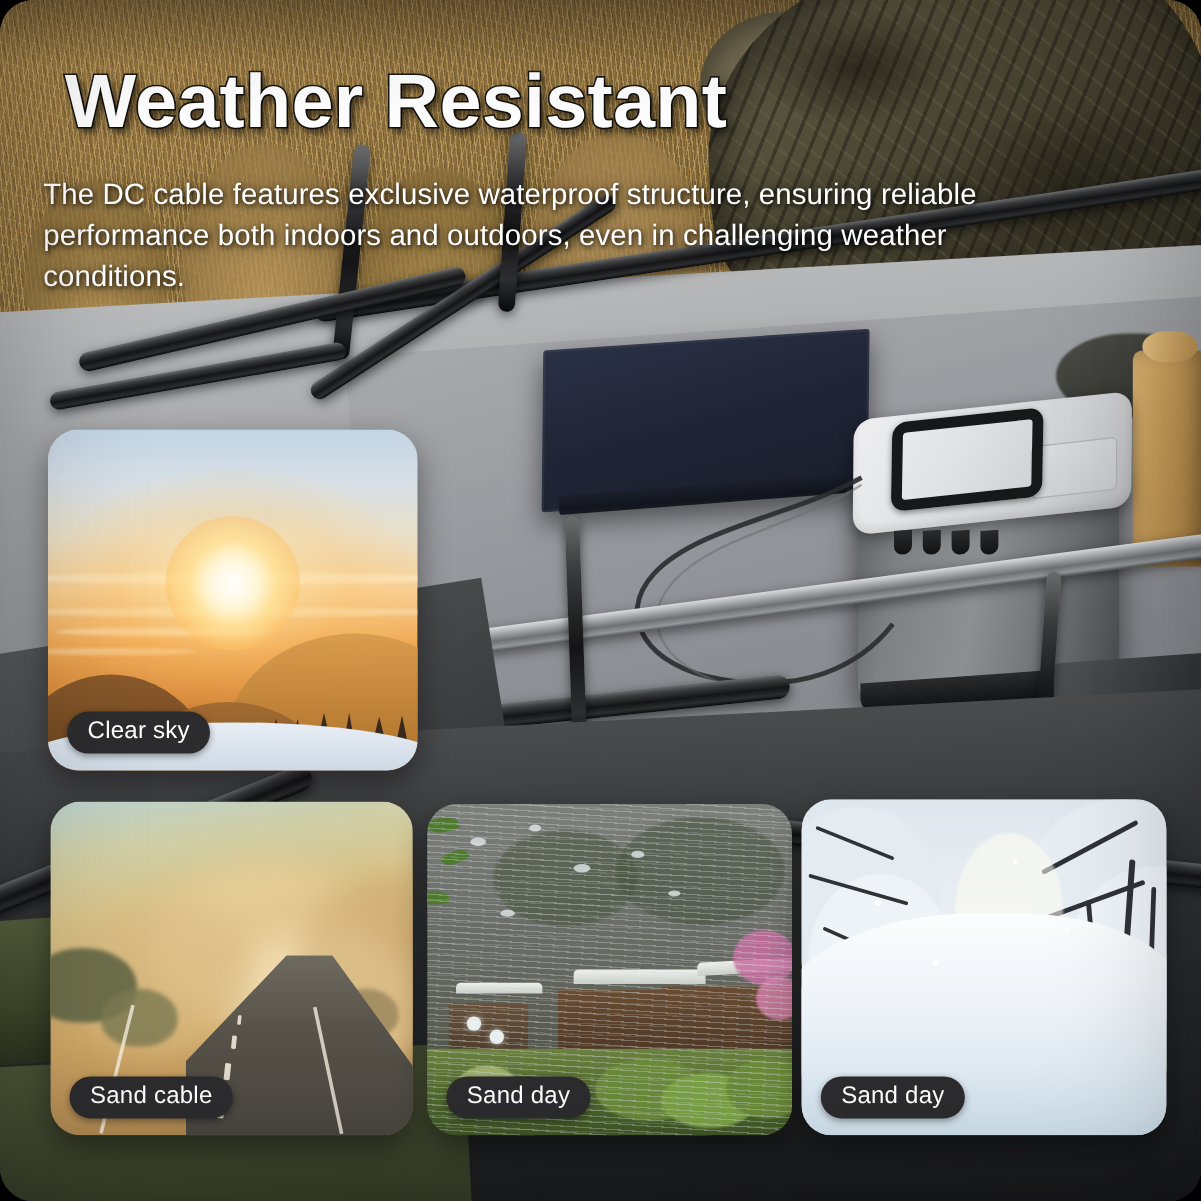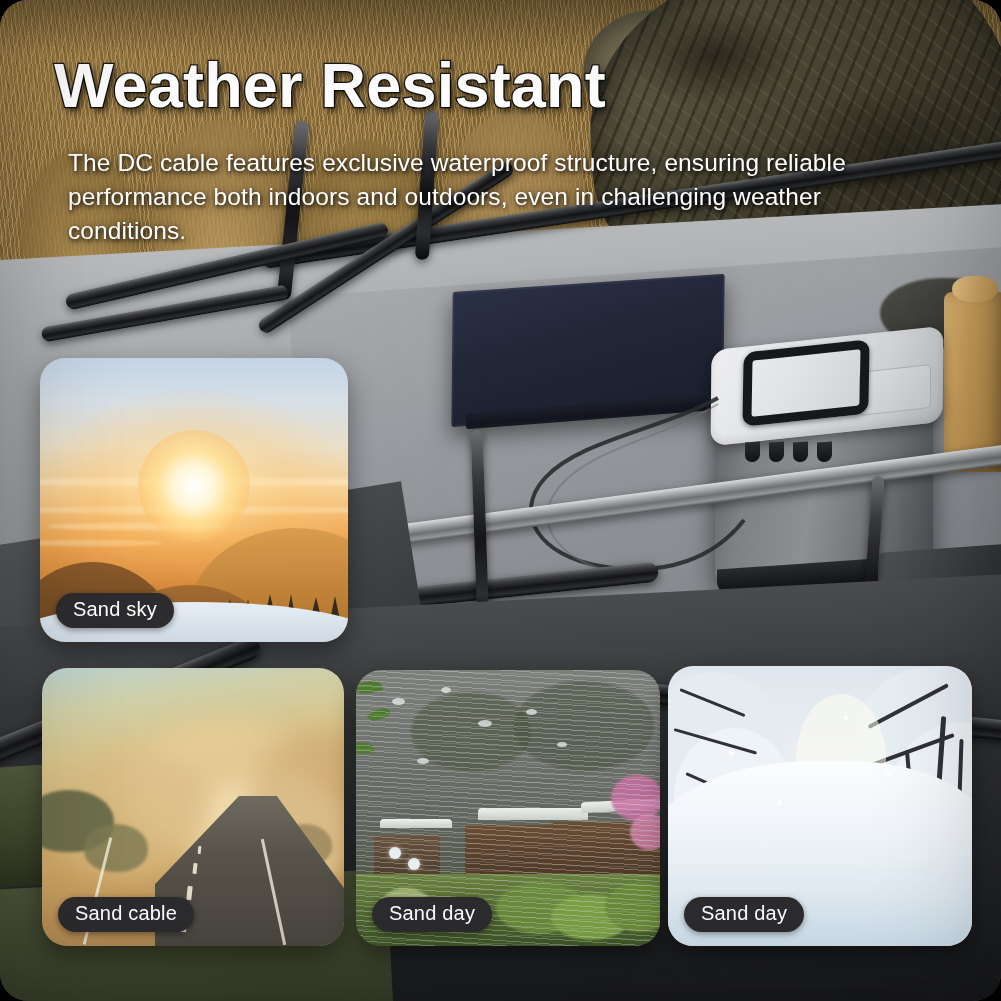--- a/index.html
+++ b/index.html
@@ -184,21 +184,21 @@
   
   .headline{
     position:absolute;left:54px;top:52px;z-index:40;
     font-size:63px;font-weight:bold;color:#ffffff;letter-spacing:.2px;
     line-height:1.05;white-space:nowrap;
     -webkit-text-stroke:2.6px #1c1a16;
     paint-order:stroke fill;
     text-shadow:3px 4px 7px rgba(0,0,0,.72);
   }
   .subcopy{
-    position:absolute;left:68px;top:146px;width:860px;z-index:40;
+    position:absolute;left:36px;top:146px;width:860px;z-index:40;
     font-size:24.5px;color:#ffffff;line-height:1.38;letter-spacing:.1px;
     text-shadow:1px 2px 4px rgba(0,0,0,.85), 0 0 12px rgba(0,0,0,.55);
   }
 
   
   .card{
     position:absolute;z-index:50;border-radius:25px;overflow:hidden;
     box-shadow:0 10px 26px rgba(0,0,0,.42);
   }
   .card .scene-img{position:absolute;inset:0;overflow:hidden;}
@@ -385,21 +385,21 @@
       <div class="ridge" style="left:-14%;top:72%;width:62%;height:110px;background:linear-gradient(180deg,#8a5a2b,#5e3b1b);"></div>
       <div class="ridge" style="left:18%;top:80%;width:62%;height:90px;background:linear-gradient(180deg,#a16a32,#6d4520);opacity:.95;"></div>
       <div class="fir" style="left:60%;bottom:24px;"></div>
       <div class="fir" style="left:66%;bottom:18px;border-bottom-width:25px;"></div>
       <div class="fir" style="left:73%;bottom:26px;border-bottom-width:22px;"></div>
       <div class="fir" style="left:80%;bottom:20px;border-bottom-width:28px;"></div>
       <div class="fir" style="left:88%;bottom:25px;border-bottom-width:20px;"></div>
       <div class="fir" style="left:94%;bottom:22px;border-bottom-width:24px;"></div>
       <div class="snowfield"></div>
     </div>
-    <div class="pill">Sand sky</div>
+    <div class="pill">Clear sky</div>
   </div>
 
   <div class="card" style="left:42px;top:668px;width:302px;height:278px;">
     <div class="scene-img">
       <div class="dust-bg"></div>
       <div class="dust-cloud" style="left:28%;top:18%;width:190px;height:140px;background:rgba(232,206,152,.75);"></div>
       <div class="dust-cloud" style="left:50%;top:38%;width:160px;height:120px;background:rgba(246,228,186,.8);"></div>
       <div class="dust-cloud" style="left:6%;top:30%;width:150px;height:130px;background:rgba(216,186,132,.6);"></div>
       <div class="dust-cloud" style="left:68%;top:22%;width:170px;height:140px;background:rgba(205,170,112,.62);"></div>
       <div class="tree-d" style="left:-6%;top:44%;width:90px;height:62px;background:#6d6e4a;"></div>

